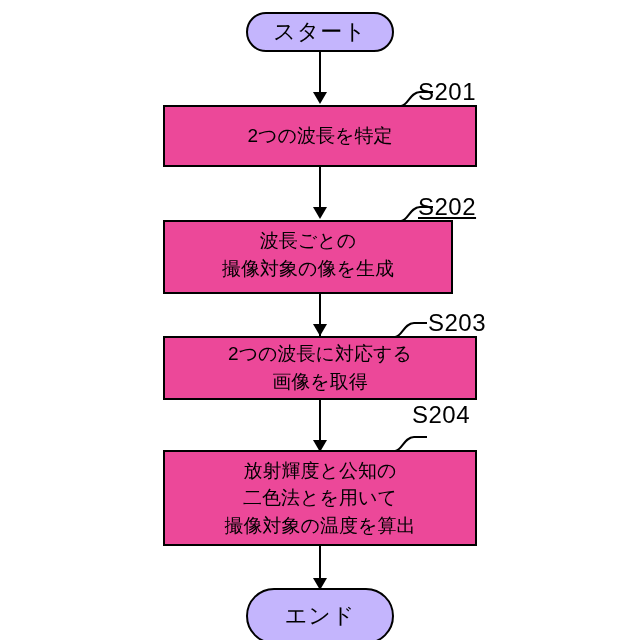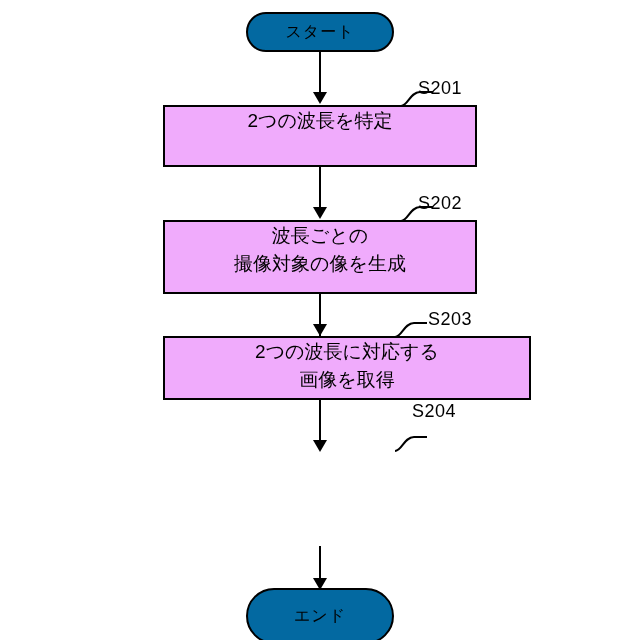--- a/index.html
+++ b/index.html
@@ -19,39 +19,39 @@
     width: 640px;
     height: 640px;
   }
 
   
   .terminator {
     position: absolute;
     box-sizing: border-box;
     border: 2px solid #000000;
     border-radius: 999px;
-    background: #0369a1;
+    background: #c4b5fd;
     display: flex;
     align-items: center;
     justify-content: center;
-    font-size: 16px;
+    font-size: 22px;
     letter-spacing: 1px;
     white-space: nowrap;
   }
 
   
   .process {
     position: absolute;
     box-sizing: border-box;
     border: 2px solid #000000;
-    background: #f0abfc;
+    background: #ec4899;
     display: flex;
     flex-direction: column;
     align-items: center;
-    justify-content: flex-start;
+    justify-content: center;
     font-size: 19px;
     line-height: 1.45;
     text-align: center;
     white-space: nowrap;
   }
   .process .line {
     display: block;
   }
 
   
@@ -66,21 +66,21 @@
     width: 0;
     height: 0;
     border-left: 7px solid transparent;
     border-right: 7px solid transparent;
     border-top: 12px solid #000000;
   }
 
   
   .step-label {
     position: absolute;
-    font-size: 18px;
+    font-size: 24px;
     letter-spacing: 0.5px;
     white-space: nowrap;
   }
   
   .leader {
     position: absolute;
     width: 34px;
     height: 18px;
   }
   .leader svg {
@@ -106,48 +106,53 @@
   <div class="leader" style="left:400px; top:89px;">
     <svg width="34" height="18" viewBox="0 0 34 18" fill="none" xmlns="http://www.w3.org/2000/svg">
       <path d="M1 17 C 8 17, 10 3, 20 3 L 33 3" stroke="#000000" stroke-width="2" fill="none"></path>
     </svg>
   </div>
   <div class="step-label" style="left:418px; top:78px;">S201</div>
 
   <div class="connector" style="left:319px; top:167px; height:44px;"></div>
   <div class="arrowhead" style="left:313px; top:207px;"></div>
 
-  <div class="process" style="left:163px; top:220px; width:314px; height:74px;">
+  <div class="process" style="left:163px; top:220px; width:290px; height:74px;font-family:Liberation Mono, monospace;">
     <span class="line">波長ごとの</span>
     <span class="line">撮像対象の像を生成</span>
   </div>
   <div class="leader" style="left:400px; top:204px;">
     <svg width="34" height="18" viewBox="0 0 34 18" fill="none" xmlns="http://www.w3.org/2000/svg">
       <path d="M1 17 C 8 17, 10 3, 20 3 L 33 3" stroke="#000000" stroke-width="2" fill="none"></path>
     </svg>
   </div>
-  <div class="step-label" style="left:418px; top:193px;">S202</div>
+  <div class="step-label" style="left:418px; top:193px;text-decoration:underline;">S202</div>
 
   <div class="connector" style="left:319px; top:294px; height:42px;"></div>
   <div class="arrowhead" style="left:313px; top:324px;"></div>
 
-  <div class="process" style="left:163px; top:336px; width:368px; height:64px;">
+  <div class="process" style="left:163px; top:336px; width:314px; height:64px;">
     <span class="line">2つの波長に対応する</span>
     <span class="line">画像を取得</span>
   </div>
   <div class="leader" style="left:394px; top:320px;">
     <svg width="34" height="18" viewBox="0 0 34 18" fill="none" xmlns="http://www.w3.org/2000/svg">
       <path d="M1 17 C 8 17, 10 3, 20 3 L 33 3" stroke="#000000" stroke-width="2" fill="none"></path>
     </svg>
   </div>
   <div class="step-label" style="left:428px; top:309px;">S203</div>
 
   <div class="connector" style="left:319px; top:400px; height:44px;"></div>
   <div class="arrowhead" style="left:313px; top:440px;"></div>
 
+  <div class="process" style="left:163px; top:450px; width:314px; height:96px;">
+    <span class="line">放射輝度と公知の</span>
+    <span class="line">二色法とを用いて</span>
+    <span class="line">撮像対象の温度を算出</span>
+  </div>
   <div class="leader" style="left:394px; top:434px;">
     <svg width="34" height="18" viewBox="0 0 34 18" fill="none" xmlns="http://www.w3.org/2000/svg">
       <path d="M1 17 C 8 17, 10 3, 20 3 L 33 3" stroke="#000000" stroke-width="2" fill="none"></path>
     </svg>
   </div>
   <div class="step-label" style="left:412px; top:401px;">S204</div>
 
   <div class="connector" style="left:319px; top:546px; height:37px;"></div>
   <div class="arrowhead" style="left:313px; top:578px;"></div>
 

